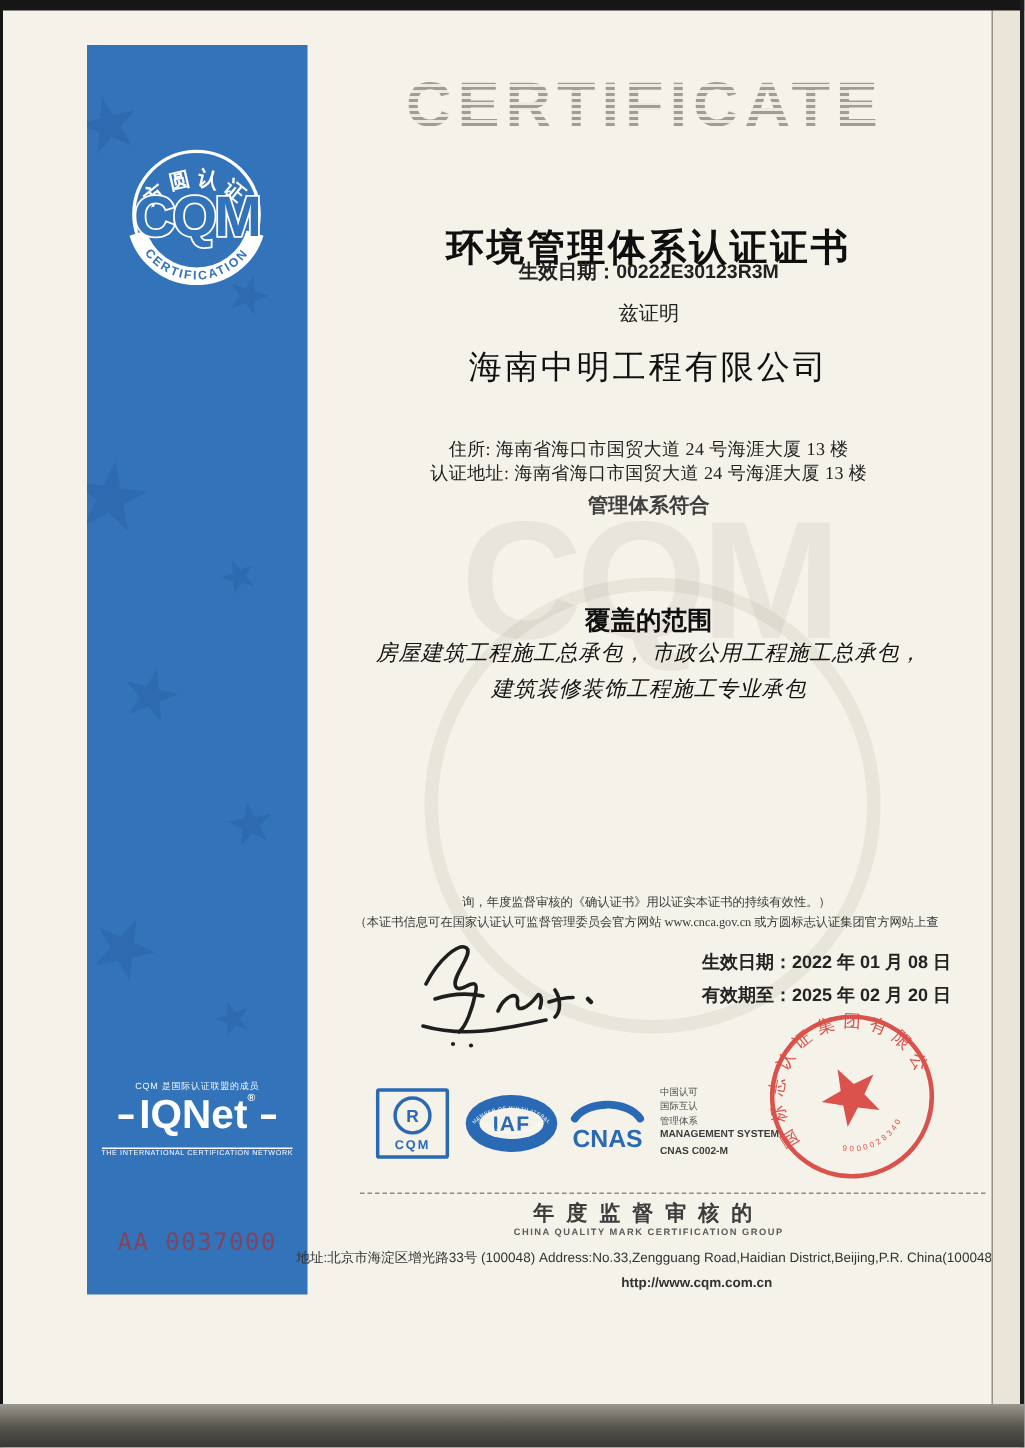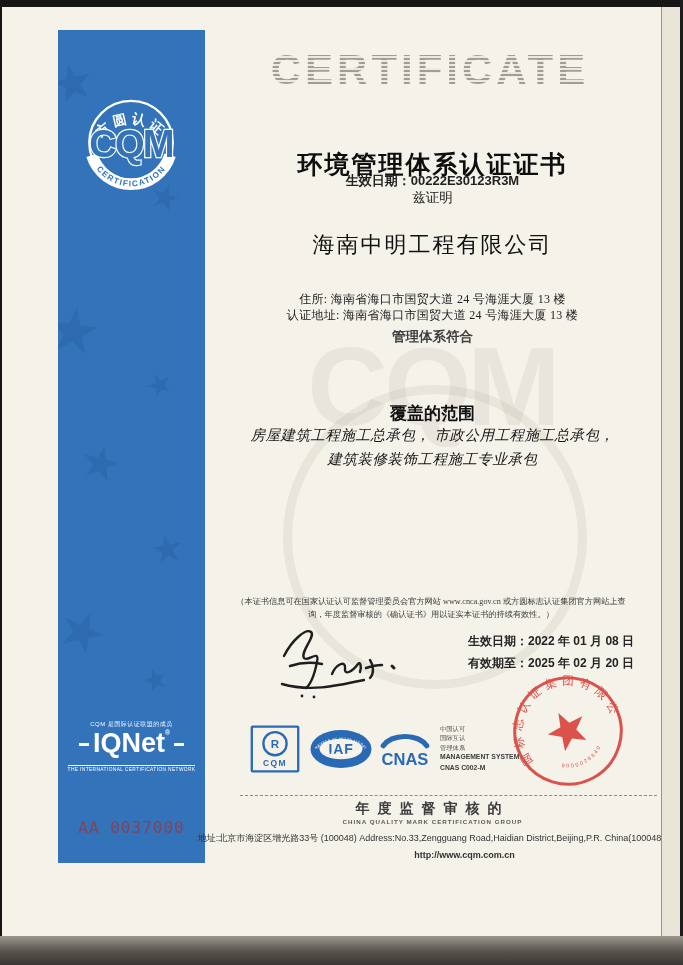--- a/index.html
+++ b/index.html
@@ -33,21 +33,21 @@
   
   .header-word{left:200px;top:46px;width:460px;text-align:center;font-family:"Liberation Sans",sans-serif;
       font-weight:bold;font-size:42px;letter-spacing:4px;color:#b5b0a5;
       background:repeating-linear-gradient(180deg,#a29d92 0 2px,#ece9e1 2px 4px);
       -webkit-background-clip:text;background-clip:text;}
   @supports ((-webkit-background-clip:text) or (background-clip:text)){.header-word{color:transparent;}}
   .doc-title{left:205px;top:117px;width:455px;text-align:center;font-family:"Liberation Sans",sans-serif;
              font-weight:bold;font-size:25px;letter-spacing:2px;color:#0f0f0f;margin-top:31px;}
   .cert-no{left:205px;top:172px;width:455px;text-align:center;font-size:13px;font-weight:bold;
            font-family:"Liberation Sans",sans-serif;color:#222;}
-  .certify{left:205px;top:189px;width:455px;text-align:center;font-size:13.5px;color:#222;}
+  .certify{left:205px;top:200px;width:455px;text-align:center;font-size:13.5px;color:#222;}
   .company{left:205px;top:230px;width:455px;text-align:center;font-size:22px;letter-spacing:2px;color:#111;}
   .info-line{left:205px;top:0;width:455px;text-align:center;font-size:12px;color:#222;letter-spacing:.3px;}
   .conform{left:205px;top:328px;width:455px;text-align:center;font-size:13.5px;font-weight:bold;
            font-family:Liberation Serif, serif;color:#404040;}
   .standard{left:205px;top:345px;width:455px;text-align:center;font-size:16.5px;font-weight:bold;color:#0e0e0e;}
   .scope-label{left:205px;top:402px;width:455px;text-align:center;font-size:17px;font-weight:bold;
                font-family:"Liberation Sans",sans-serif;color:#111;}
   .scope1{left:195px;top:426px;width:475px;text-align:center;font-size:14.5px;letter-spacing:.5px;font-style:italic;color:#141414;}
   .scope2{left:195px;top:450px;width:475px;text-align:center;font-size:14.5px;letter-spacing:.5px;font-style:italic;color:#141414;}
   .disclaimer{left:195px;top:596px;width:472px;text-align:center;font-size:8.2px;line-height:1.55;color:#3a3a3a;}
@@ -126,22 +126,22 @@
   <div class="abs info-line" style="top:291px;">住所: 海南省海口市国贸大道 24 号海涯大厦 13 楼</div>
   <div class="abs info-line" style="top:307px;">认证地址: 海南省海口市国贸大道 24 号海涯大厦 13 楼</div>
 
   <div class="abs conform">管理体系符合</div>
 
   <div class="abs scope-label">覆盖的范围</div>
   <div class="abs scope1">房屋建筑工程施工总承包， 市政公用工程施工总承包，</div>
   <div class="abs scope2">建筑装修装饰工程施工专业承包</div>
 
   <div class="abs disclaimer">
+    <div>询，年度监督审核的《确认证书》用以证实本证书的持续有效性。）</div>
     <div>（本证书信息可在国家认证认可监督管理委员会官方网站 www.cnca.gov.cn 或方圆标志认证集团官方网站上查</div>
-    <div>询，年度监督审核的《确认证书》用以证实本证书的持续有效性。）</div>
   </div>
 
   <svg class="abs signature" viewBox="0 0 140 78">
     <g fill="none" stroke="#1e1e1e" stroke-width="2.4" stroke-linecap="round">
       <path d="M8 34 C 16 18, 30 6, 35 10 C 40 14, 24 30, 28 36 C 31 41, 44 26, 41 40 C 39 50, 35 62, 30 66"></path>
       <path d="M14 44 C 26 40, 36 40, 46 42"></path>
       <path d="M56 52 C 60 42, 70 38, 69 46 C 68 54, 76 50, 82 42 C 84 39, 86 44, 84 50"></path>
       <path d="M94 38 C 98 44, 98 52, 94 56 M90 46 C 96 44, 102 43, 106 43"></path>
       <path d="M6 62 C 34 70, 60 64, 88 58"></path>
       <path d="M116 44 l 2 2" stroke-width="3"></path>

